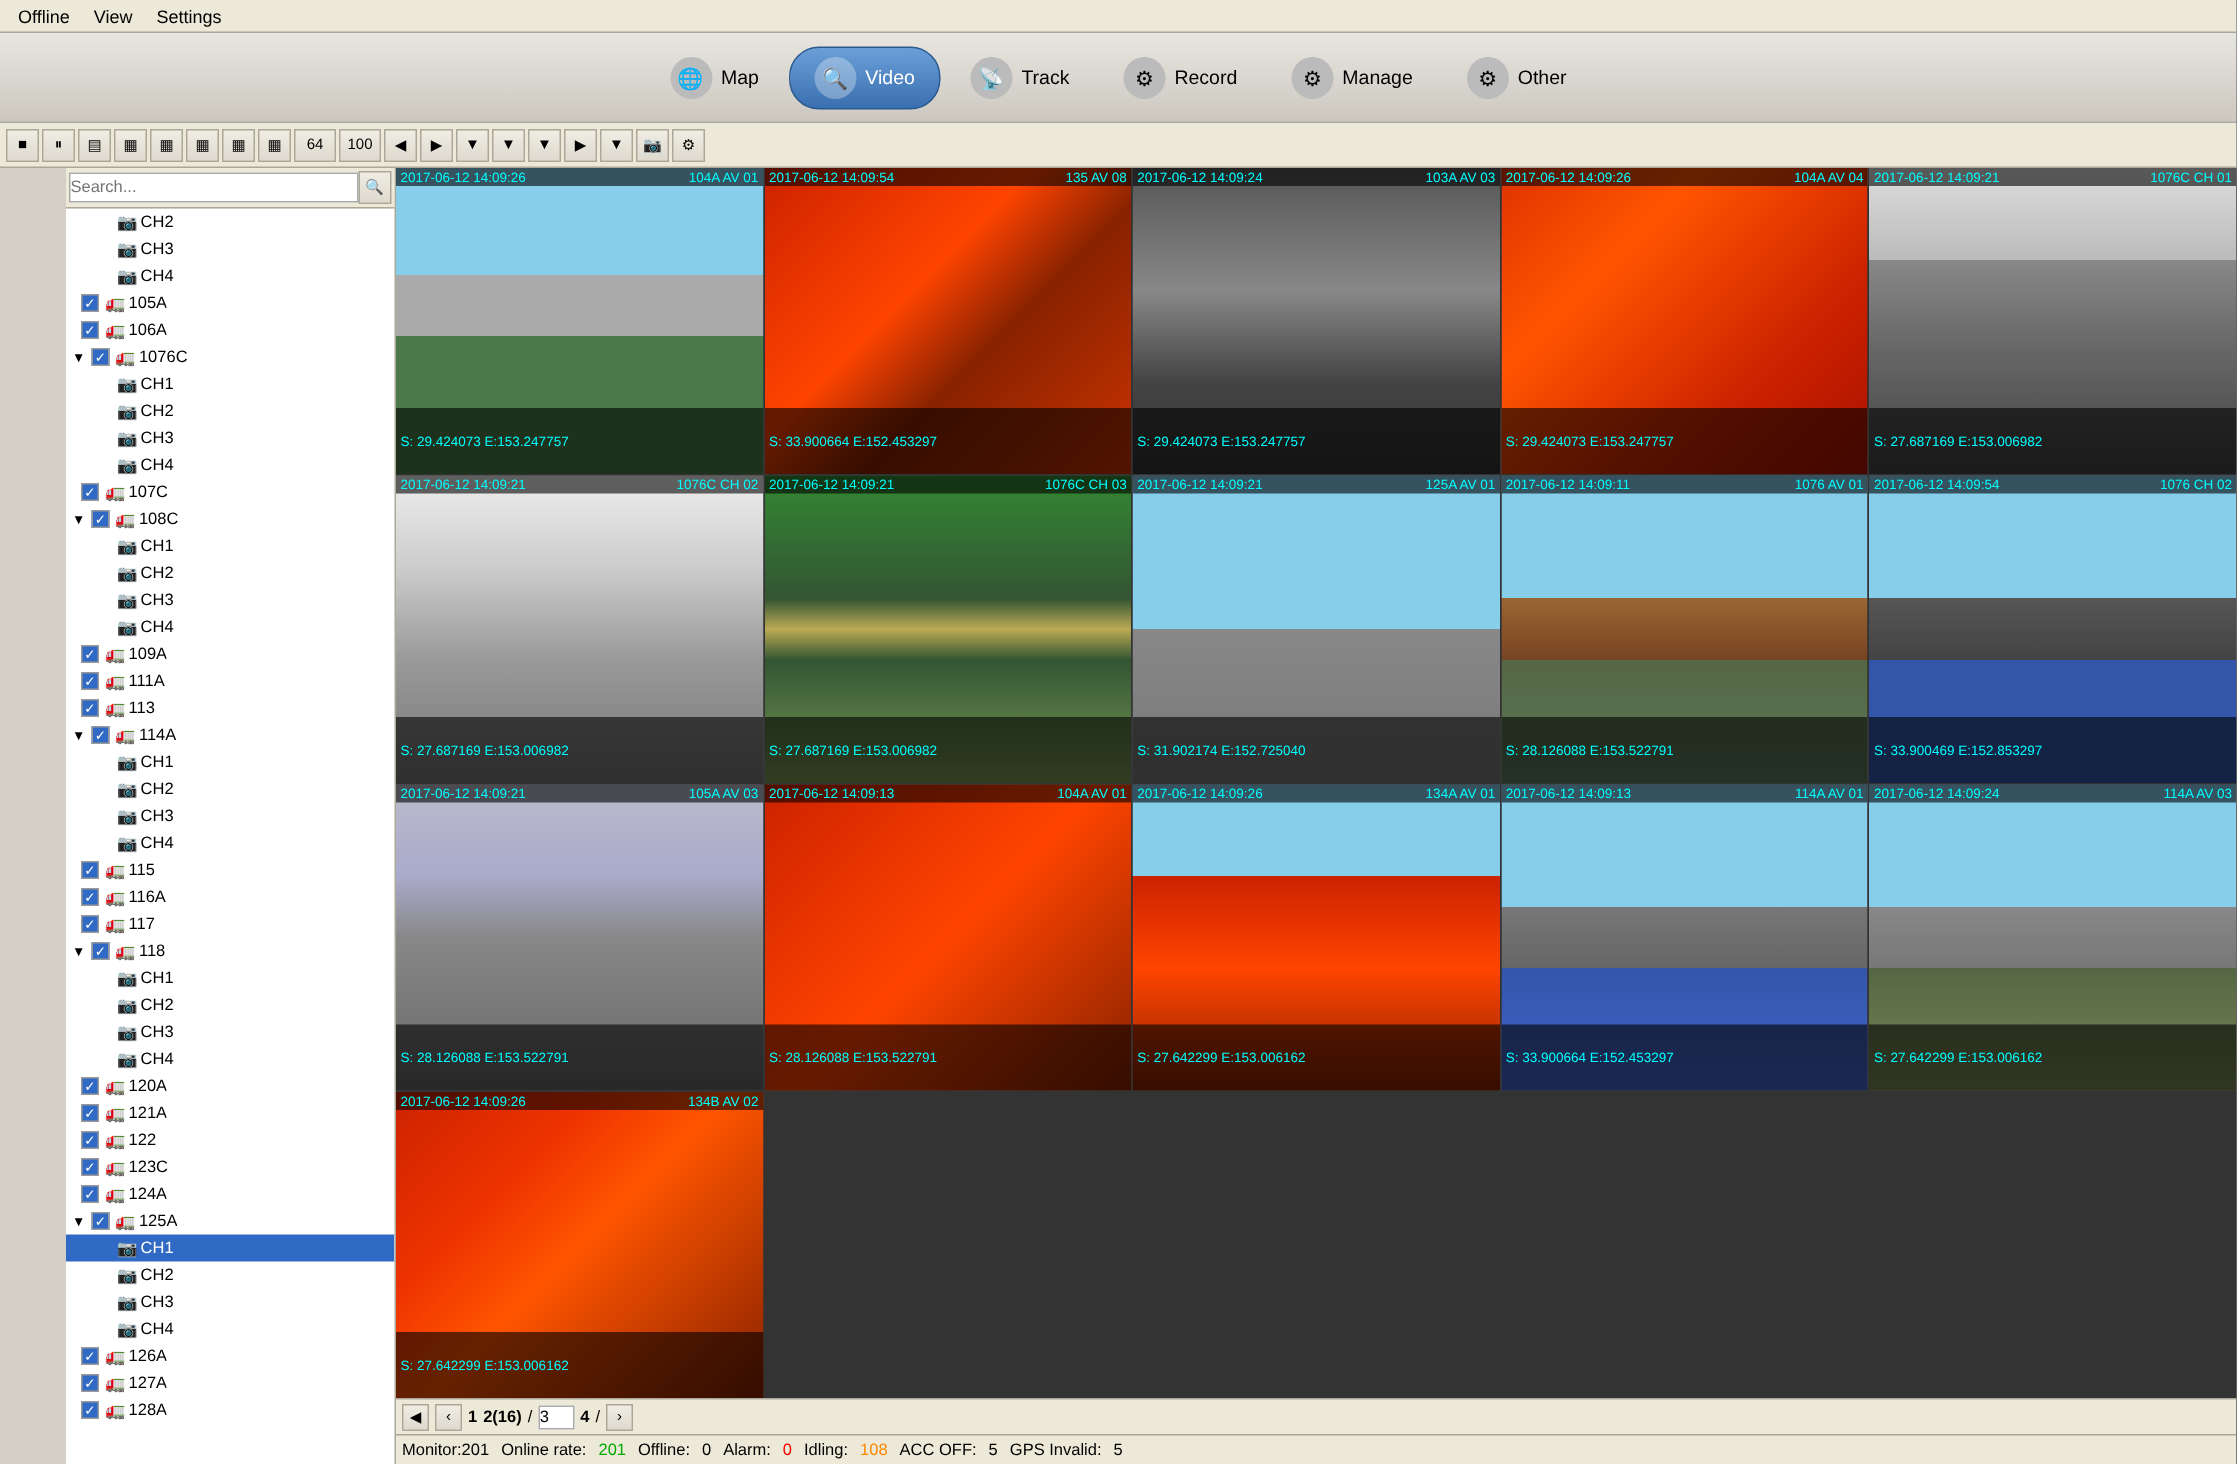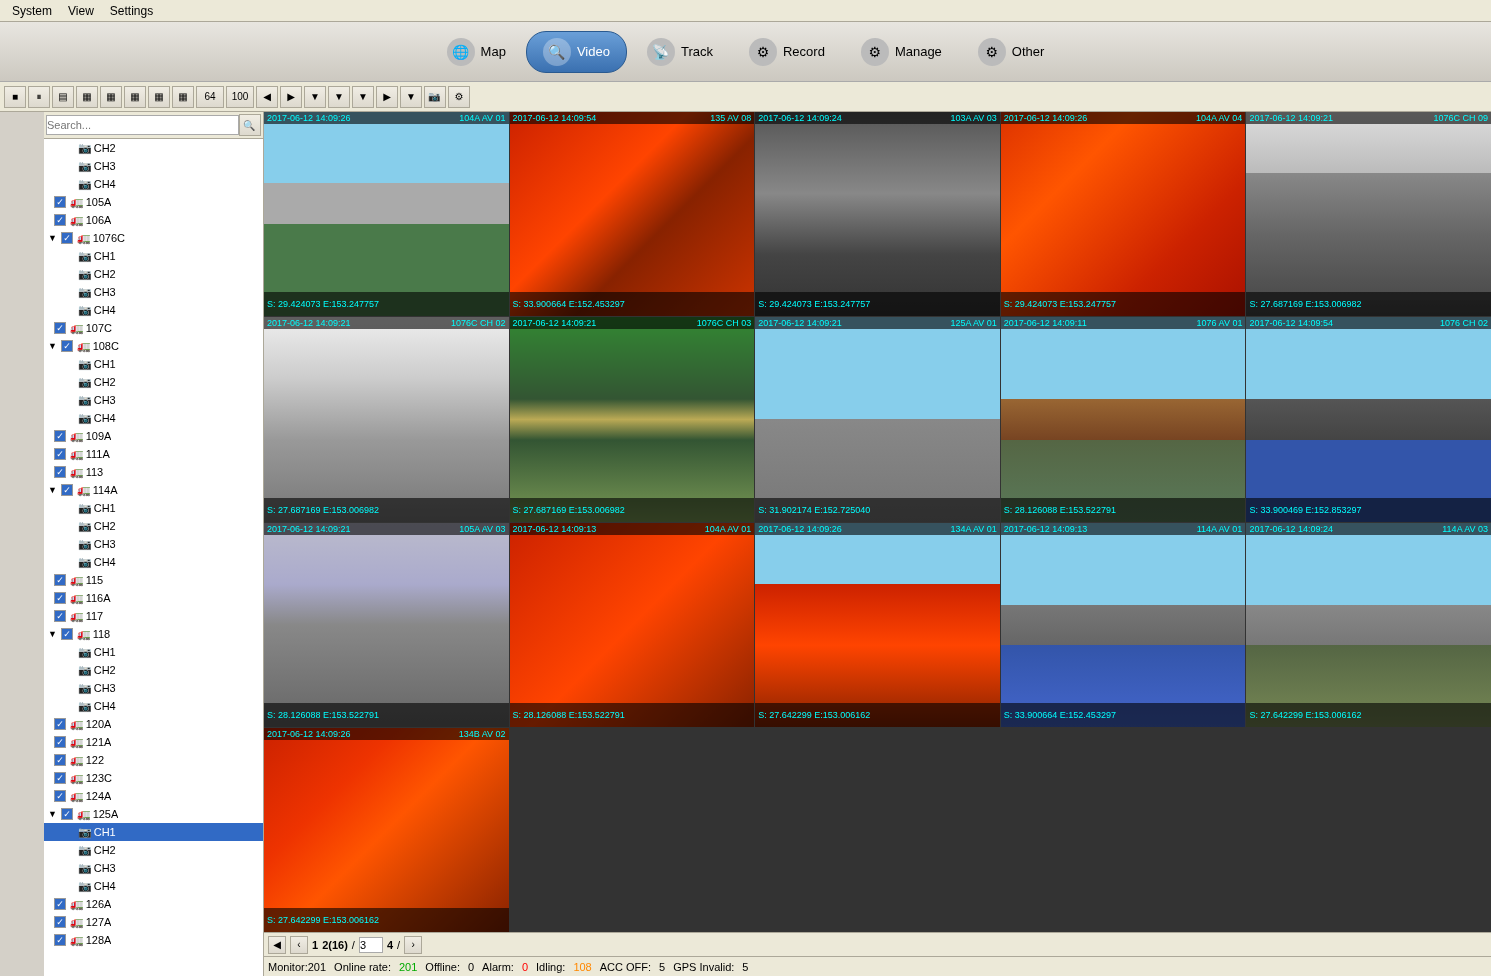--- a/index.html
+++ b/index.html
@@ -184,21 +184,21 @@
       justify-content: space-between;
     }
     .video-bottom-overlay {
       position: absolute;
       bottom: 0;
       left: 0;
       right: 0;
       background: rgba(0,0,0,0.6);
       color: #0ff;
       font-size: 9px;
-      padding: 7px 3px;
+      padding: 17px 3px;
     }
 
     
     .pagination-bar {
       background: #ece9d8;
       height: 24px;
       display: flex;
       align-items: center;
       padding: 0 4px;
       gap: 4px;
@@ -236,21 +236,21 @@
     ::-webkit-scrollbar-track { background: #f0ede4; }
     ::-webkit-scrollbar-thumb { background: #aca899; border: 1px solid #888; }
 
     
     .cam-road { background: linear-gradient(180deg, #87CEEB 0%, #87CEEB 40%, #808080 40%, #808080 60%, #6b8e6b 60%, #6b8e6b 100%); }
   </style>
 </head>
 <body>
 
 <div class="menu-bar">
-  <span>System</span>
+  <span>Offline</span>
   <span>View</span>
   <span>Settings</span>
 </div>
 
 <div class="top-nav">
   <button class="nav-btn">
     <div class="nav-icon">🌐</div>
     <span>Map</span>
   </button>
   <button class="nav-btn active">
@@ -594,21 +594,21 @@
           <span>2017-06-12 14:09:26</span>
           <span>104A AV 04</span>
         </div>
         <div class="video-bottom-overlay">S: 29.424073 E:153.247757</div>
       </div>
 
       <div class="video-cell">
         <div class="video-placeholder" style="background: linear-gradient(180deg, #ddd 0%, #bbb 30%, #888 30%, #666 60%, #444 100%);"></div>
         <div class="video-overlay">
           <span>2017-06-12 14:09:21</span>
-          <span>1076C CH 09</span>
+          <span>1076C CH 01</span>
         </div>
         <div class="video-bottom-overlay">S: 27.687169 E:153.006982</div>
       </div>
       <div class="video-cell">
         <div class="video-placeholder" style="background: linear-gradient(180deg, #eee 0%, #ccc 30%, #999 60%, #777 100%);"></div>
         <div class="video-overlay">
           <span>2017-06-12 14:09:21</span>
           <span>1076C CH 02</span>
         </div>
         <div class="video-bottom-overlay">S: 27.687169 E:153.006982</div>

